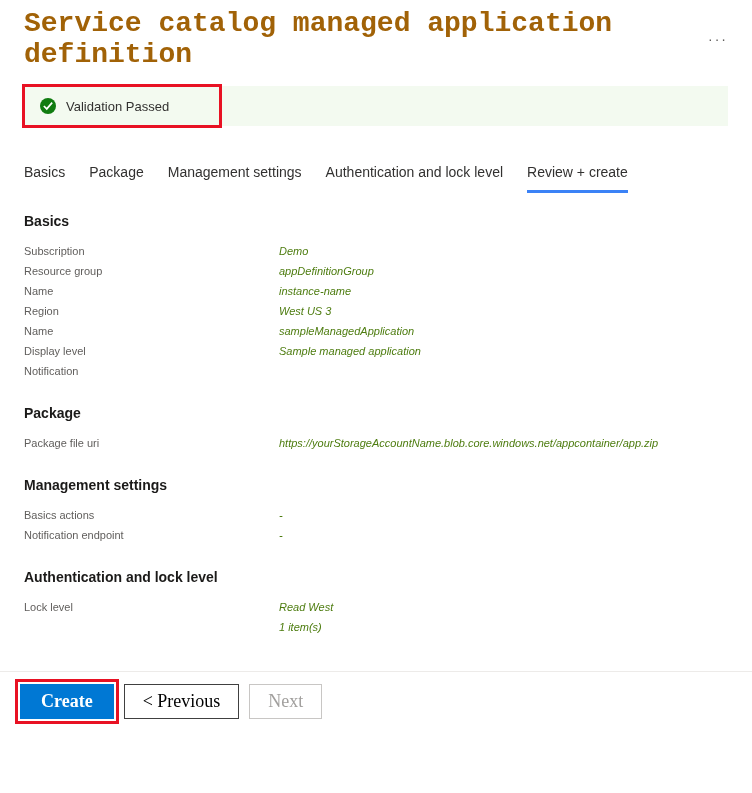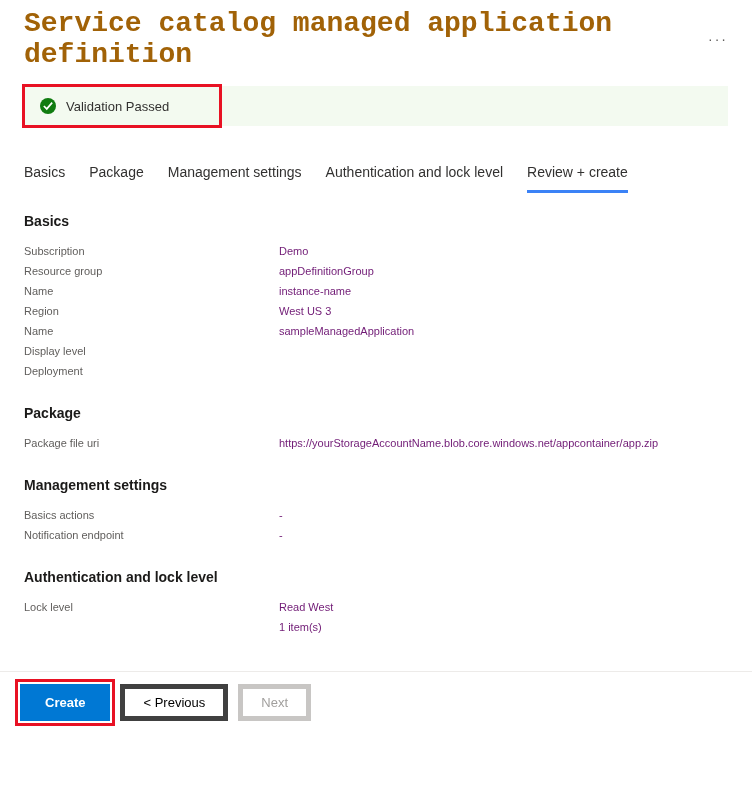--- a/index.html
+++ b/index.html
@@ -89,37 +89,38 @@
       display: flex;
       padding: 4px 0;
       font-size: 11px;
     }
     .row-label {
       width: 255px;
       color: #605e5c;
       flex-shrink: 0;
     }
     .row-value {
-      color: #701a75;
+      color: #4d7c0f;
       flex: 1;
+      font-style: italic;
     }
     .footer {
       border-top: 1px solid #edebe9;
       padding: 12px 20px;
       display: flex;
       gap: 10px;
       align-items: center;
     }
     .btn {
-      font-size: 13px;
+      font-size: 18px;
       padding: 6px 18px;
-      border: 5px solid #404040;
+      border: 1px solid #404040;
       background: #fff;
       cursor: pointer;
-      font-family: Liberation Sans, sans-serif;
+      font-family: Liberation Serif, serif;
     }
     .btn-primary {
       background: #0078d4;
       color: #fff;
       border-color: #0078d4;
       font-weight: 600;
       padding: 6px 20px;
     }
     .btn-disabled {
       color: #a19f9d;
@@ -185,23 +186,24 @@
     <div class="row">
         <div class="row-label">Region</div>
         <div class="row-value">West US 3</div>
       </div>
     <div class="row">
         <div class="row-label">Name</div>
         <div class="row-value">sampleManagedApplication</div>
       </div>
     <div class="row">
         <div class="row-label">Display level</div>
-      </div>
-    <div class="row">
-        <div class="row-label">Deployment</div>
+        <div class="row-value">Sample managed application</div>
+      </div>
+    <div class="row">
+        <div class="row-label">Notification</div>
       </div>
   </div>
 
   <div class="section">
     <div class="section-title">Package</div>
     <div class="row">
         <div class="row-label">Package file uri</div>
         <div class="row-value">https://yourStorageAccountName.blob.core.windows.net/appcontainer/app.zip</div>
       </div>
   </div>

